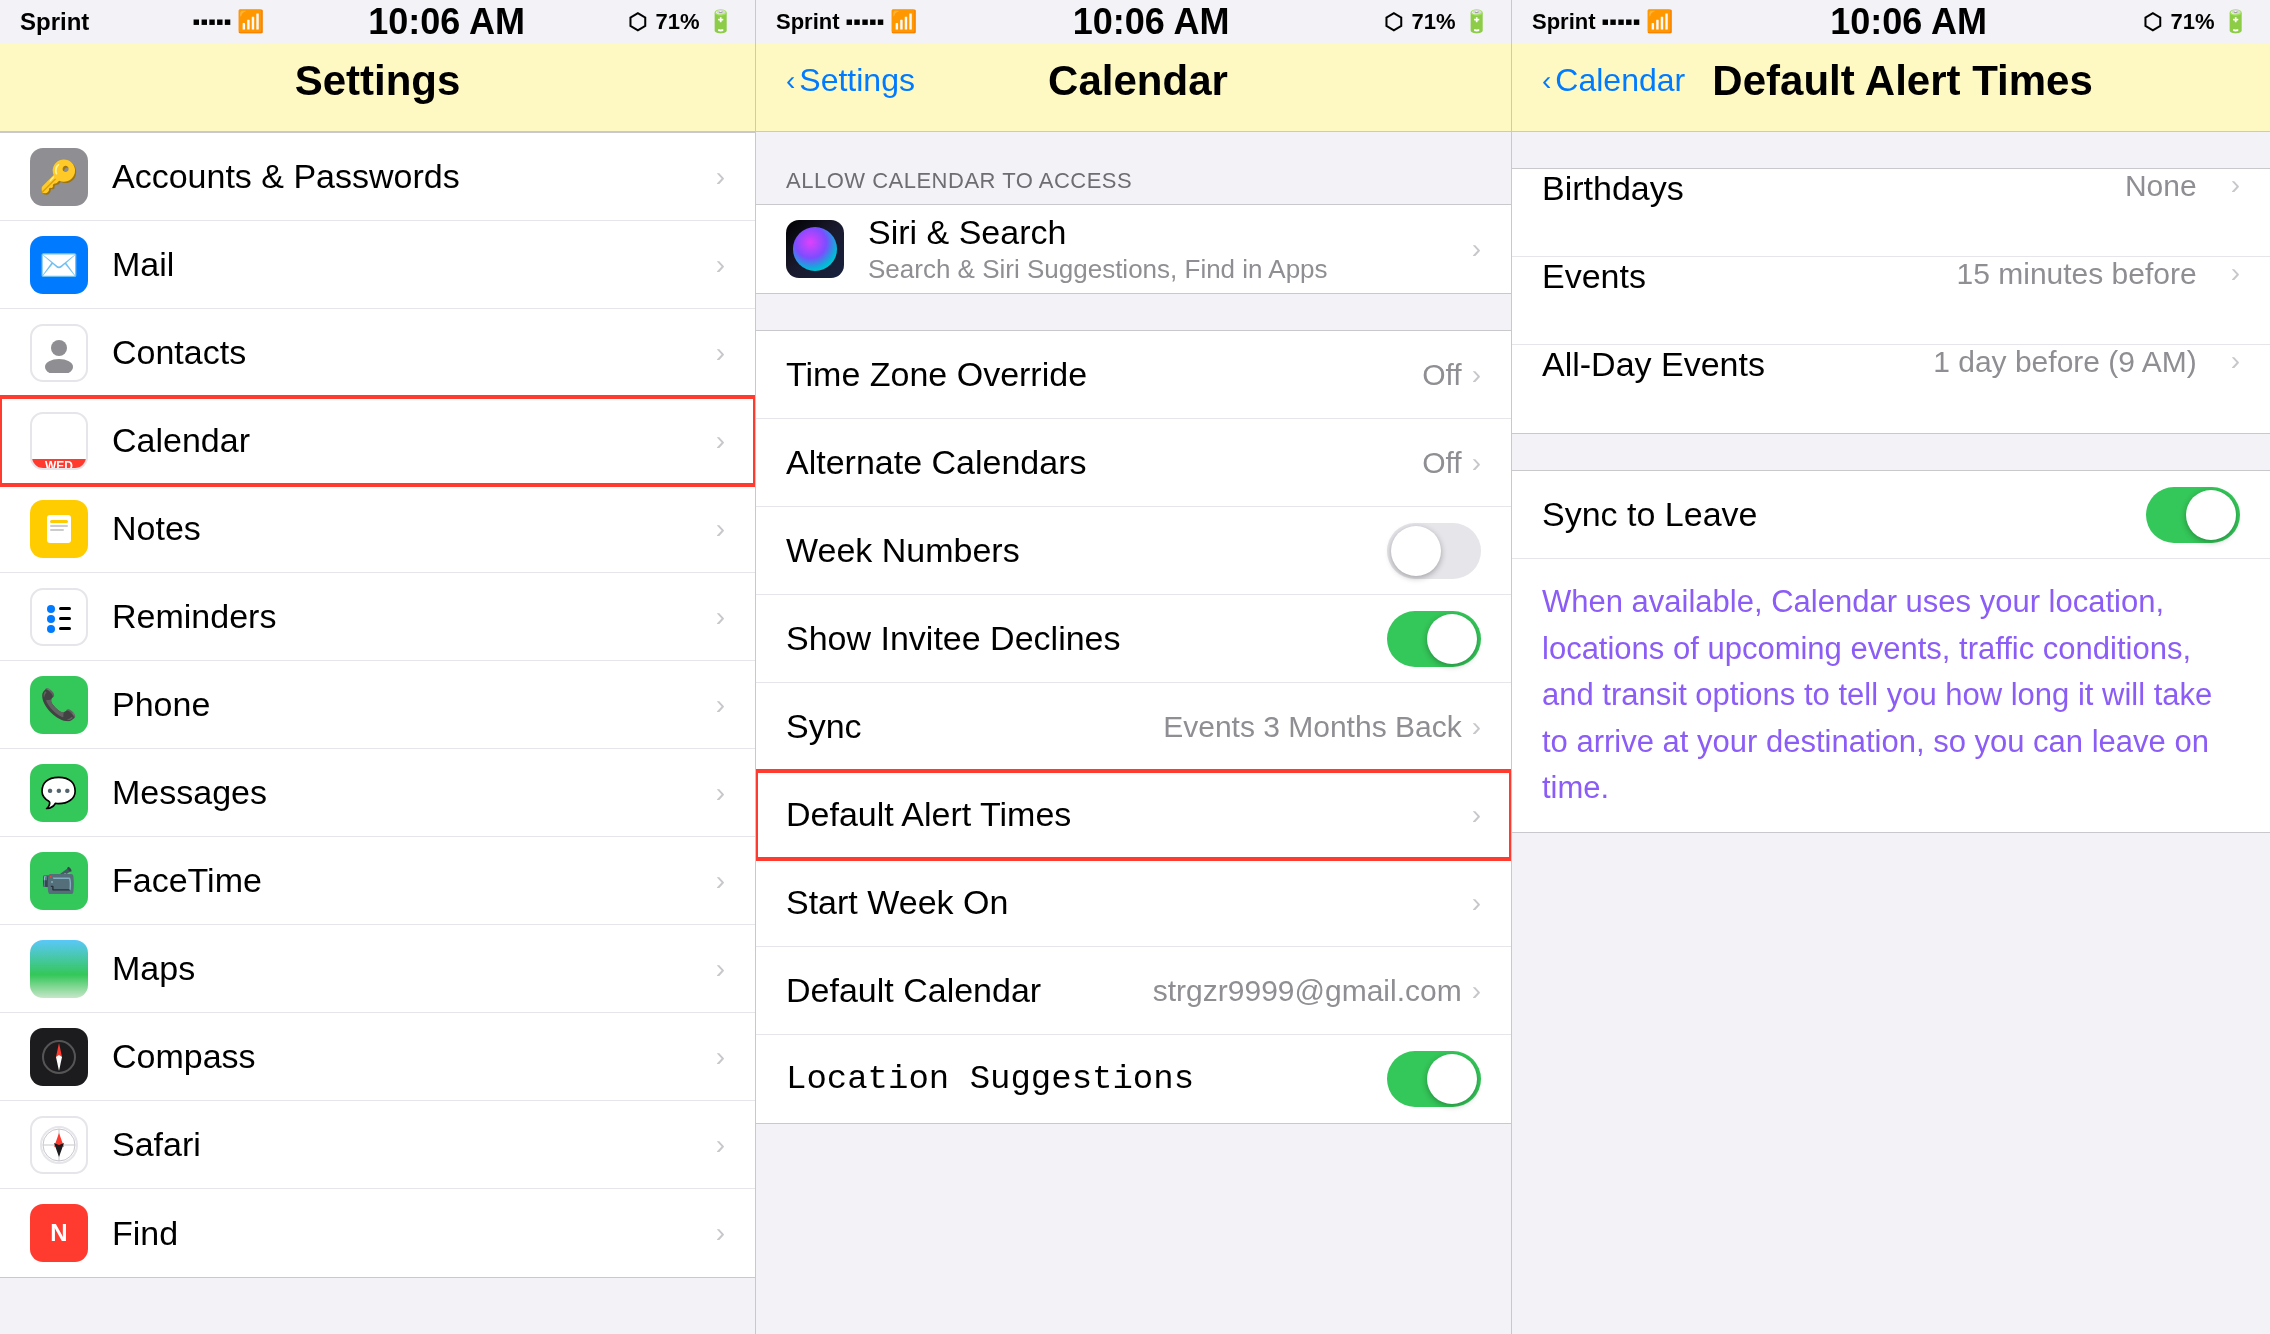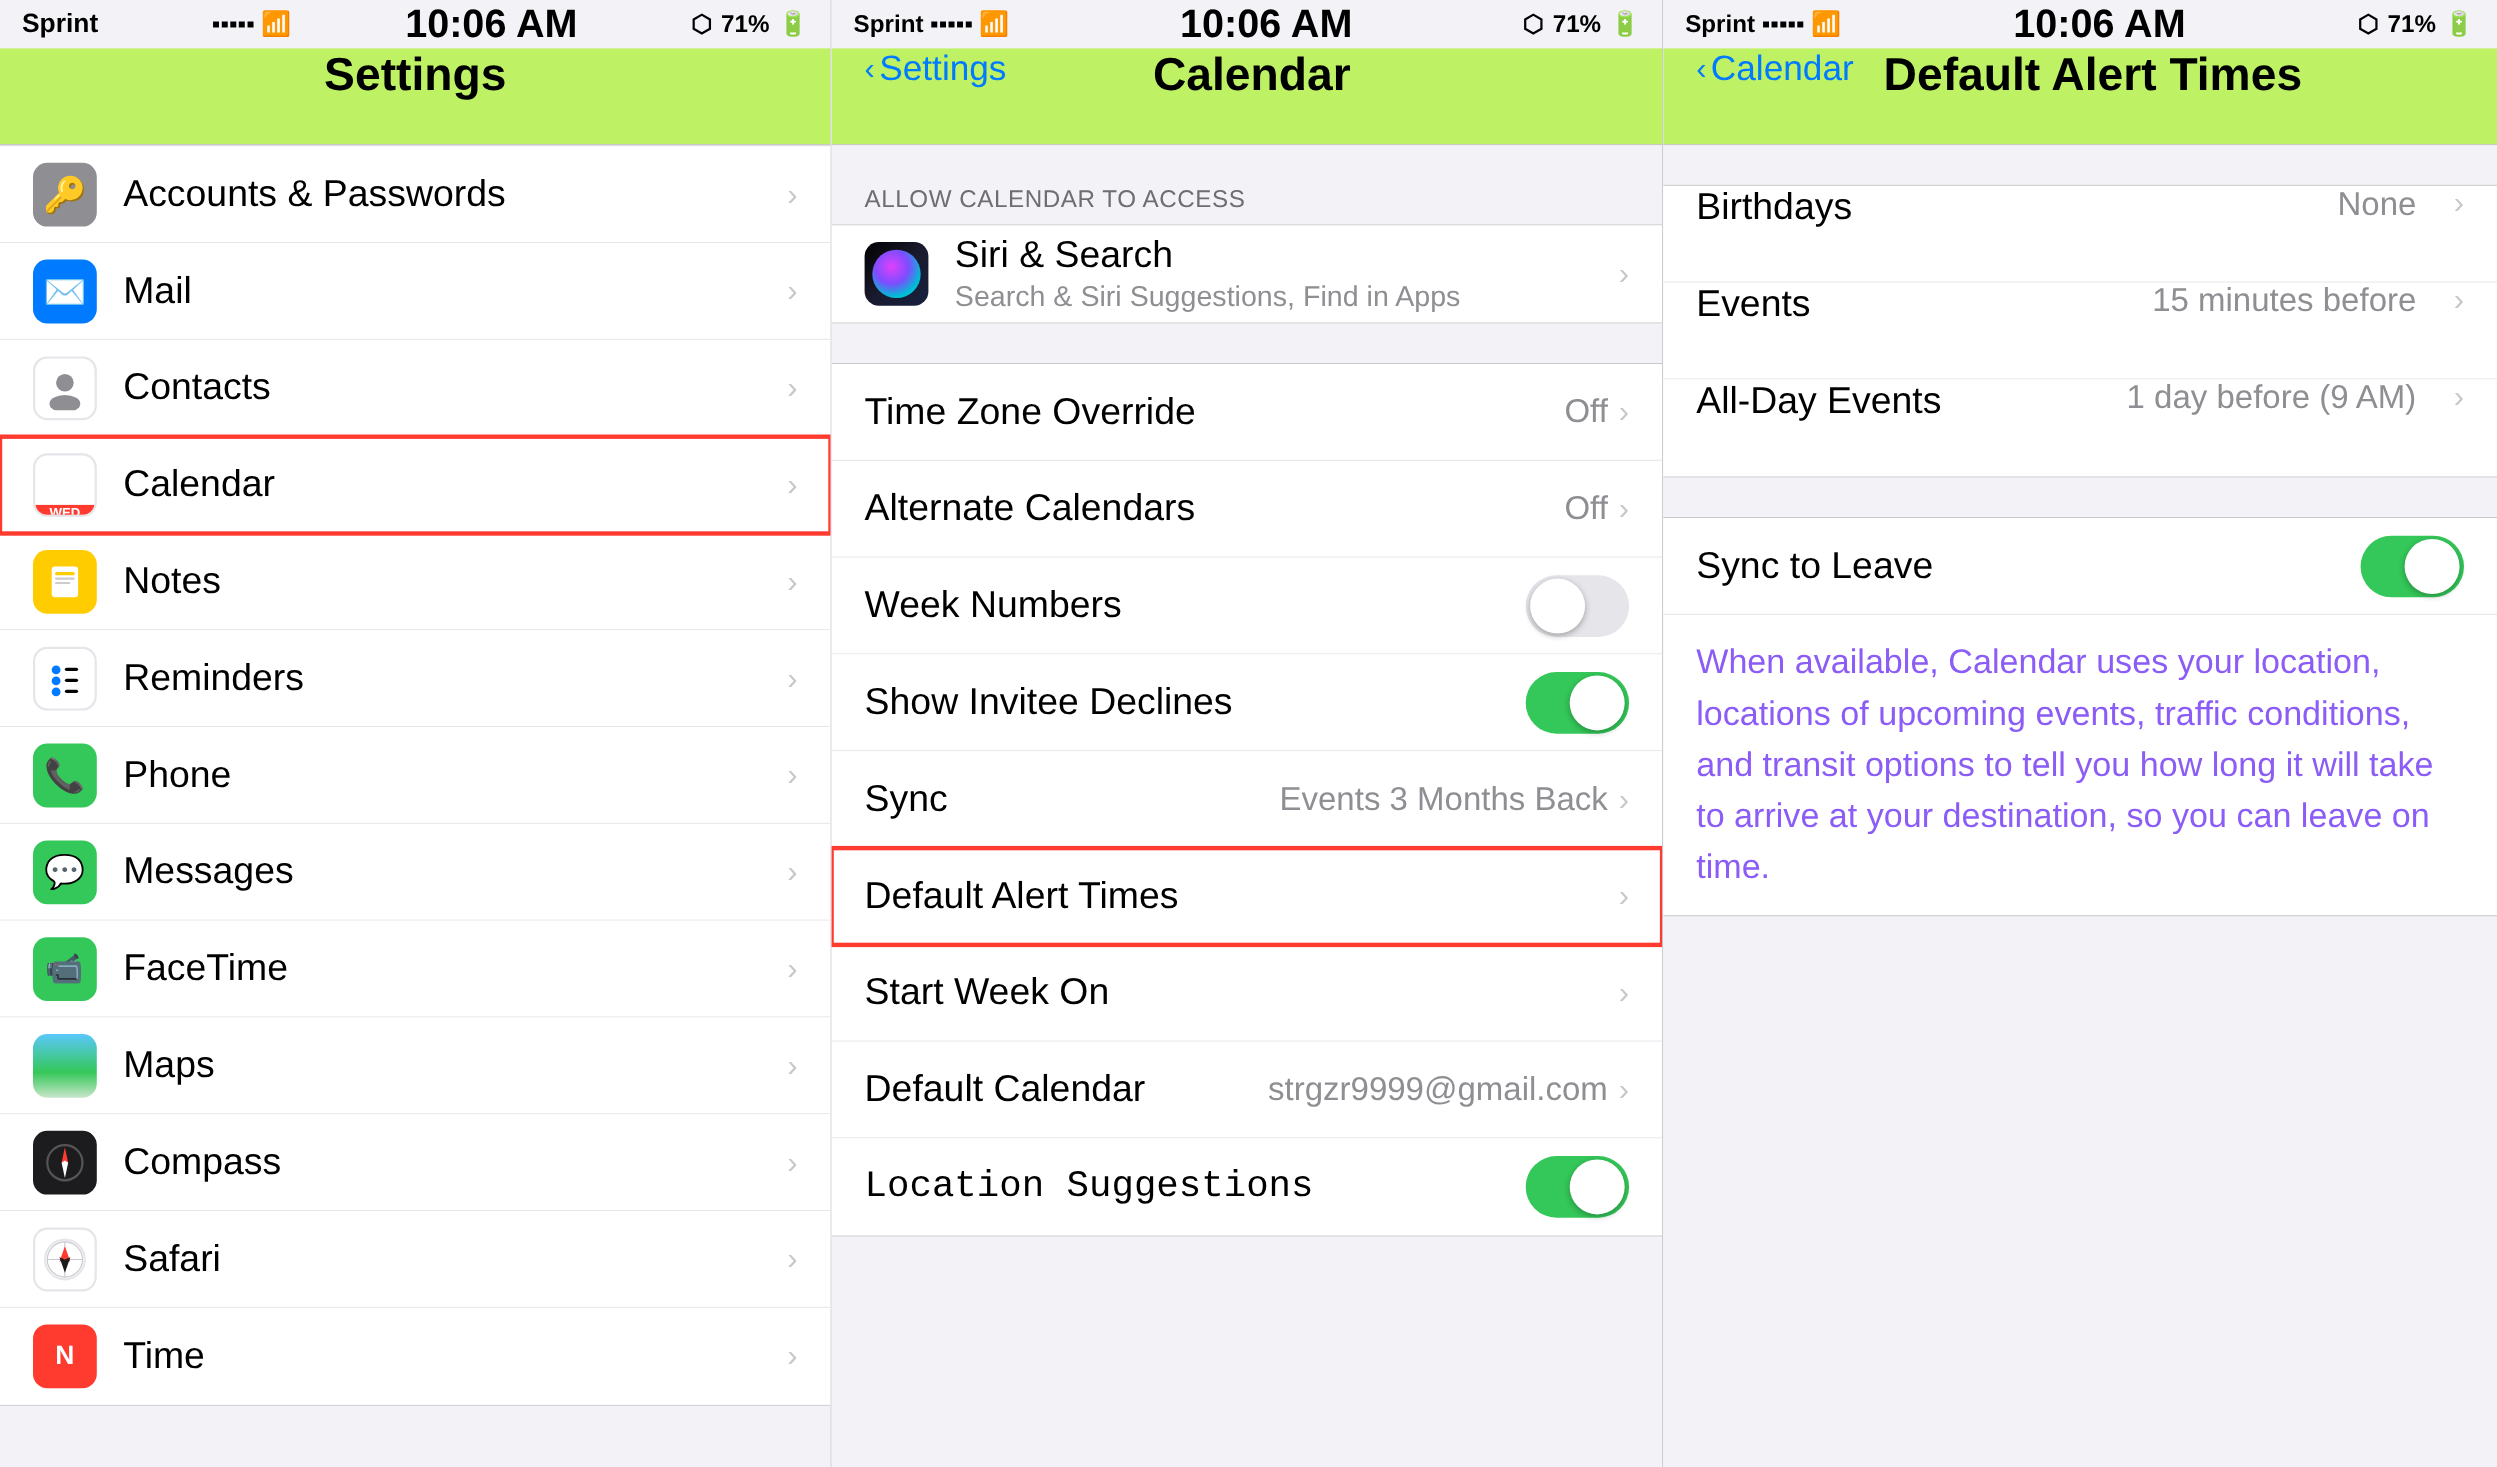--- a/index.html
+++ b/index.html
@@ -37,23 +37,23 @@
       flex-shrink: 0;
       gap: 28px;
     }
     .status-bar .carrier { font-size: 24px; font-weight: 600; }
     .status-bar .time { font-size: 36px; font-weight: 600; }
     .status-bar .icons { display: flex; align-items: center; gap: 8px; font-size: 22px; }
 
     
     .nav-bar {
       height: 88px;
-      background: #bef264;
-      display: flex;
-      align-items: flex-start;
+      background: #fef9c3;
+      display: flex;
+      align-items: center;
       padding: 0 30px 14px;
       border-bottom: 1px solid #c8c8cd;
       flex-shrink: 0;
     }
     .nav-bar .nav-title {
       font-size: 42px;
       font-weight: 700;
       color: #000;
       flex: 1;
       text-align: center;
@@ -508,21 +508,21 @@
         </div>
         <div class="item-text">
           <div class="item-label">Safari</div>
         </div>
         <span class="chevron">›</span>
       </div>
 
       <div class="list-item" style="border-bottom:none;">
         <div class="news-icon-img">N</div>
         <div class="item-text">
-          <div class="item-label">Time</div>
+          <div class="item-label">Find</div>
         </div>
         <span class="chevron">›</span>
       </div>
 
     </div>
   </div>
 </div>
 
 <div class="panel">
 

